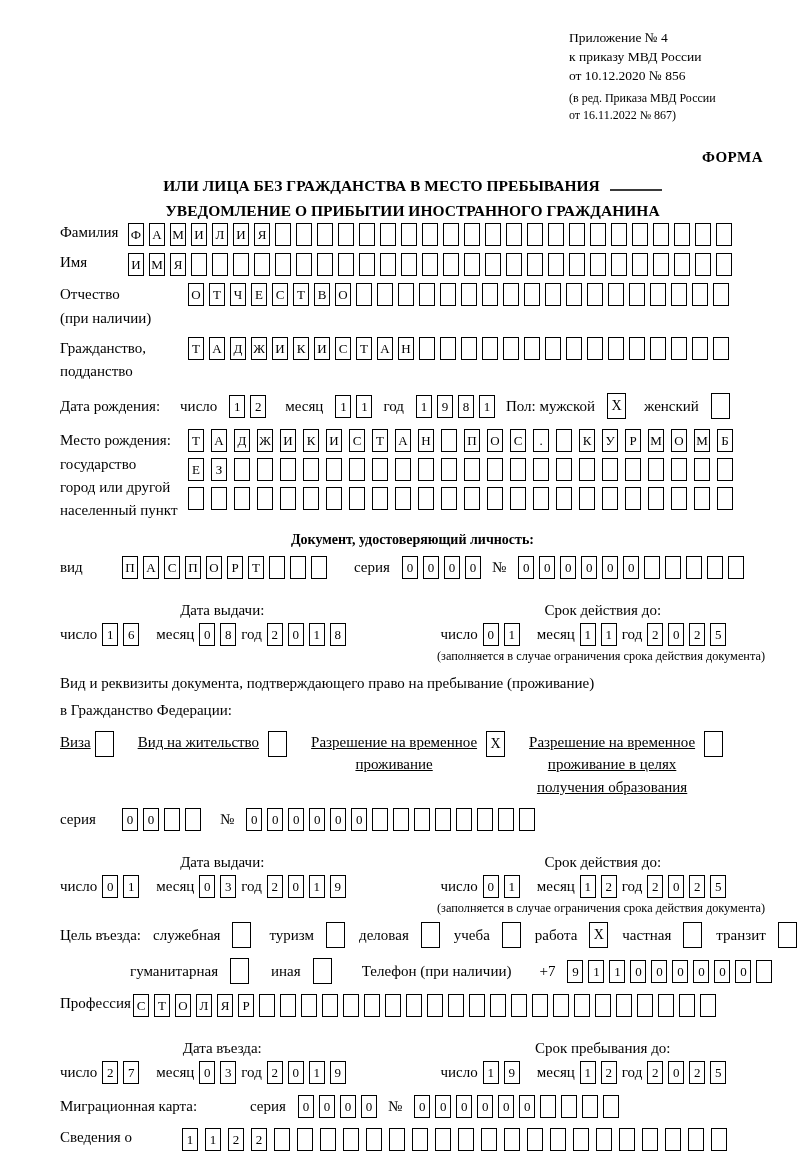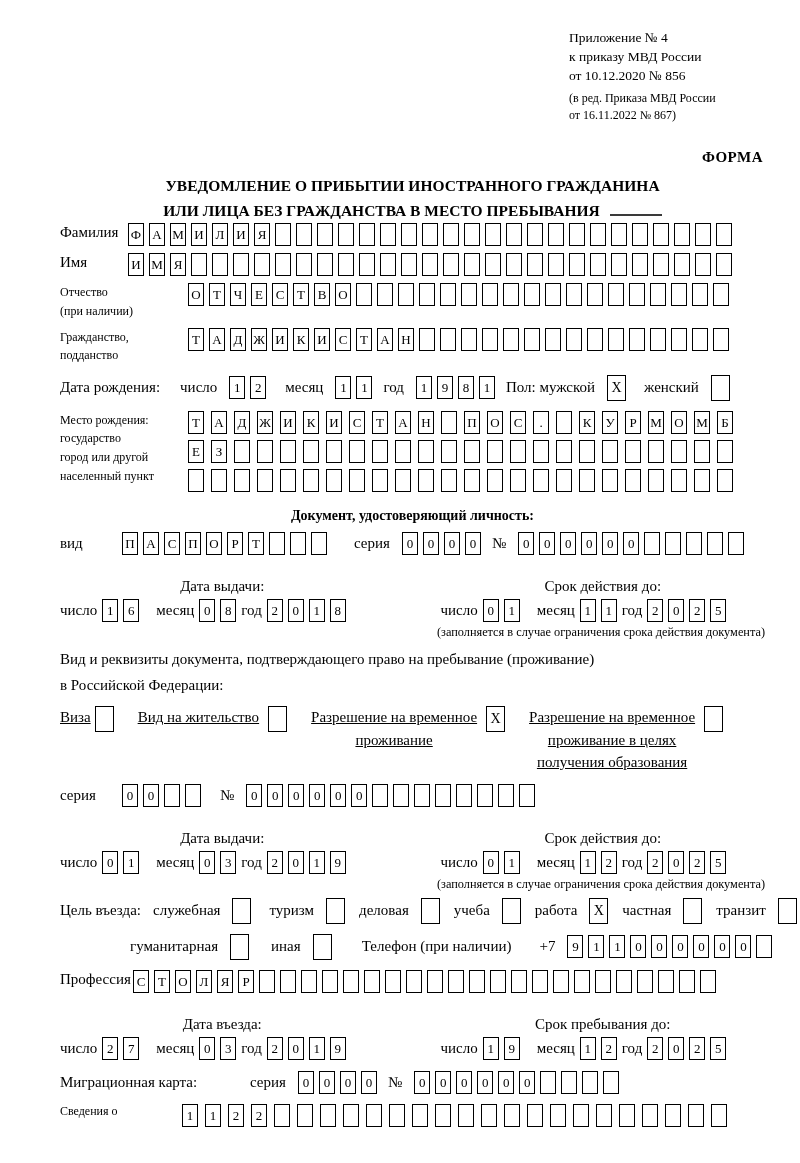--- a/index.html
+++ b/index.html
@@ -9,21 +9,21 @@
   .appendix{width:196px;margin-left:auto;font-size:13.5px;line-height:1.42;}
   .appendix .sub{font-size:12px;line-height:1.35;margin-top:5px;}
   .forma{text-align:right;font-weight:700;font-size:15px;margin:26px 2px 8px 0;letter-spacing:.5px;}
   .title{text-align:center;font-weight:700;font-size:15.5px;line-height:1.6;margin-top:2px;}
   .blankline{display:inline-block;width:52px;border-bottom:2px solid #3a3a3a;height:13px;margin-left:10px;}
   .sec-heading{font-weight:700;font-size:14.6px;margin:26px 0 16px;letter-spacing:.1px;}
   
   .frow{display:flex;align-items:flex-start;margin-bottom:7px;}
   .lbl{font-size:15px;line-height:1.3;}
   .lblcol{flex-shrink:0;}
-  .lblcol div{font-size:12px;line-height:1.55;}
+  .lblcol div{font-size:15px;line-height:1.55;}
   .w68{width:68px;}
   .w128{width:128px;}
   .w120{width:122px;}
   .cells{display:flex;flex-wrap:nowrap;}
   .cell{flex:none;width:14px;height:21px;border:1.5px solid #000;margin-right:5px;
         text-align:center;font-size:13px;line-height:21px;}
   .sp .cell{margin-right:7px;}
   .stack .cells{margin-bottom:6px;}
   .chk{flex:none;display:inline-block;width:17px;height:24px;border:1.5px solid #000;
        text-align:center;font-size:14px;line-height:24px;}
@@ -59,22 +59,22 @@
     <div>от 10.12.2020 № 856</div>
     <div class="sub">
       <div>(в ред. Приказа МВД России</div>
       <div>от 16.11.2022 № 867)</div>
     </div>
   </div>
 
   <div class="forma">ФОРМА</div>
 
   <div class="title">
+    <div><span>ИЛИ ЛИЦА БЕЗ ГРАЖДАНСТВА В МЕСТО ПРЕБЫВАНИЯ</span><span class="blankline"></span></div>
     <div>УВЕДОМЛЕНИЕ О ПРИБЫТИИ ИНОСТРАННОГО ГРАЖДАНИНА</div>
-    <div><span>ИЛИ ЛИЦА БЕЗ ГРАЖДАНСТВА В МЕСТО ПРЕБЫВАНИЯ</span><span class="blankline"></span></div>
   </div>
 
 
   <div class="frow">
     <div class="lbl lblcol w68">Фамилия</div>
     <div class="cells">
         <span class="cell">Ф</span>
         <span class="cell">А</span>
         <span class="cell">М</span>
         <span class="cell">И</span>
@@ -407,21 +407,21 @@
             <span class="cell">2</span>
             <span class="cell">5</span>
           </span>
       </div>
     </div>
   </div>
   <div class="note-right">(заполняется в случае ограничения срока действия документа)</div>
 
   <div class="intro">
     <div>Вид и реквизиты документа, подтверждающего право на пребывание (проживание)</div>
-    <div>в Российской Федерации:</div>
+    <div>в Гражданство Федерации:</div>
   </div>
 
   <div class="optrow">
     <div class="opt">
       <span class="optlbl">Виза</span>
       <span class="chk" style="margin-left:4px;"></span>
     </div>
     <div class="opt gap24">
       <span class="optlbl">Вид на жительство</span>
       <span class="chk gap16"></span>

